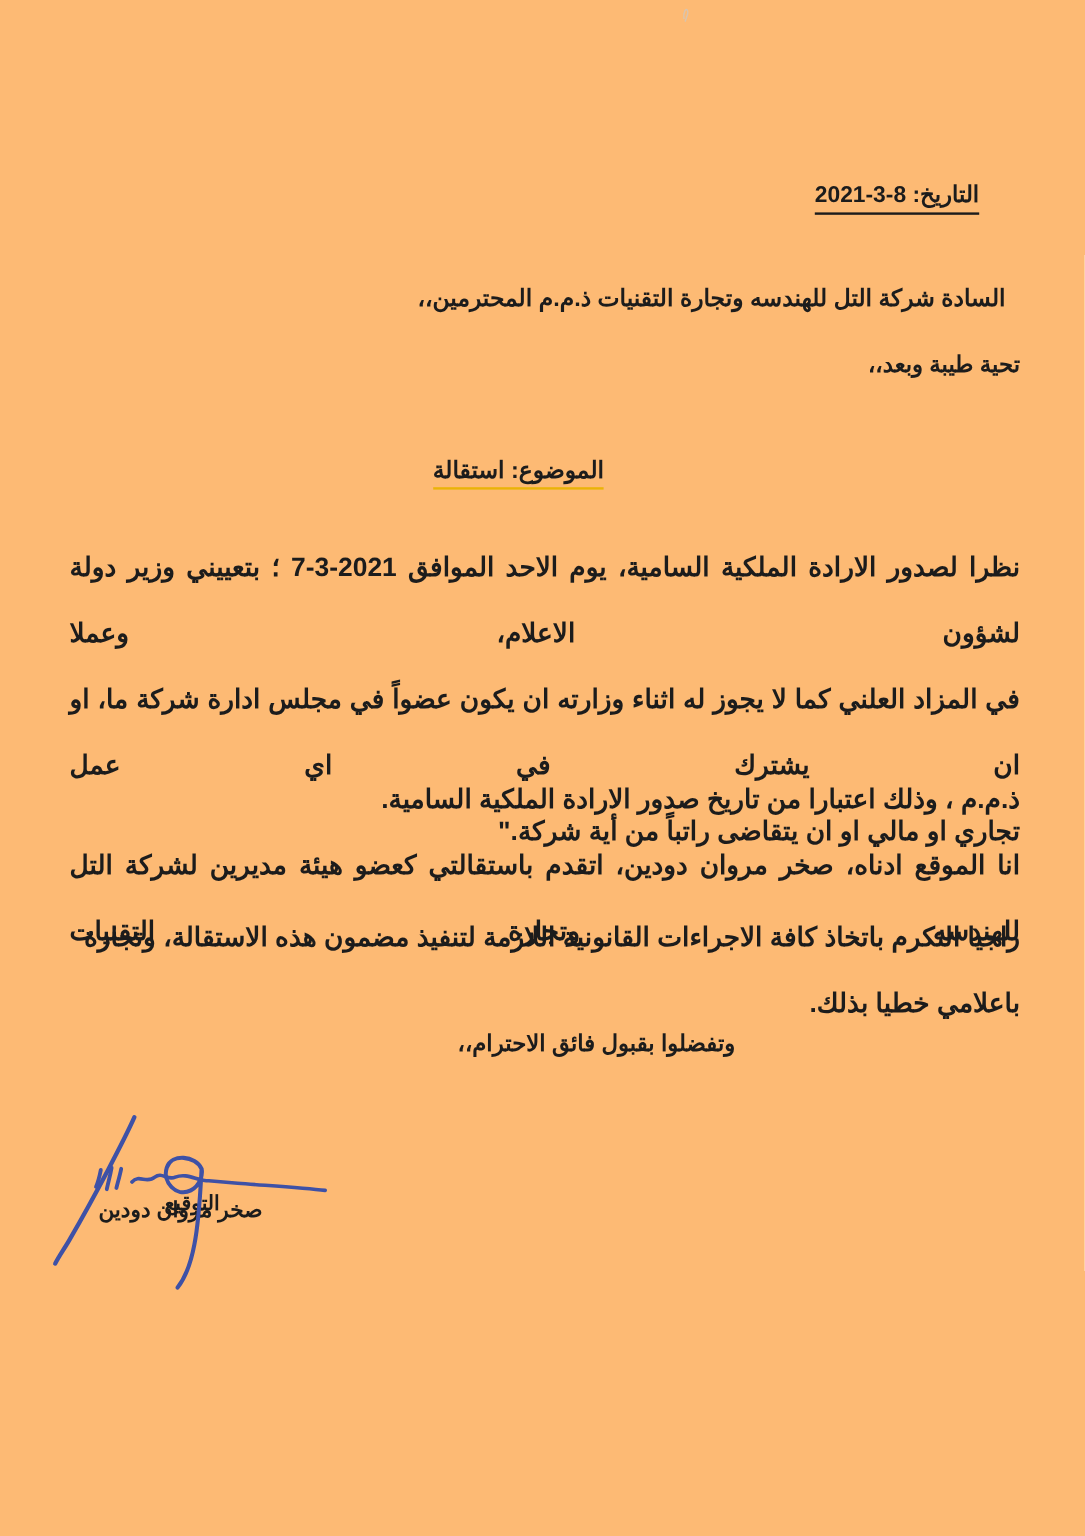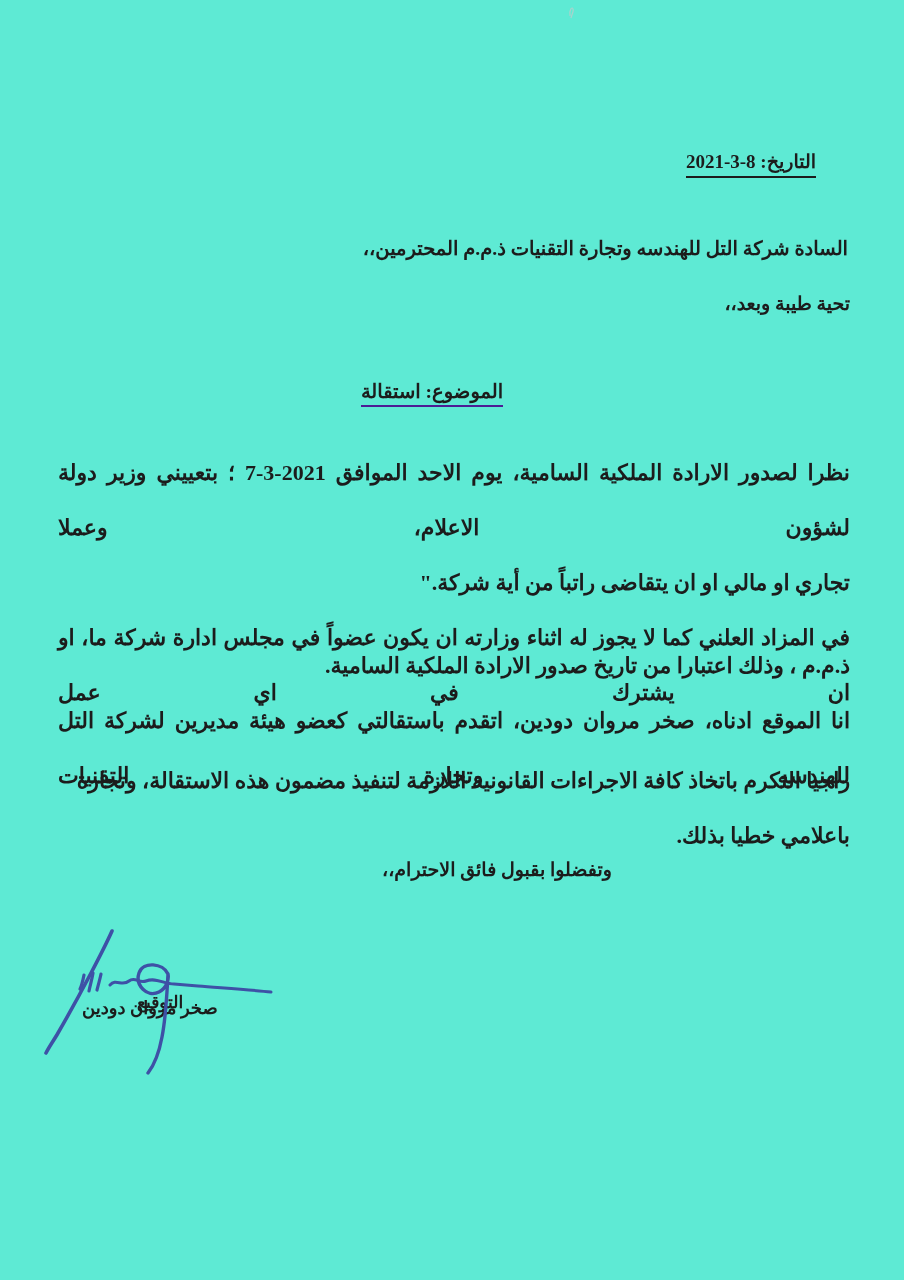--- a/index.html
+++ b/index.html
@@ -1,46 +1,46 @@
 <!DOCTYPE html>
 <html lang="ar"><head>
 <meta charset="utf-8">
 <style>
   html,body{margin:0;padding:0;background:#ffffff;}
   .page{
     position:relative;
     width:904px;height:1280px;
-    background:#5eead4;
-    font-family:Liberation Serif, serif;
+    background:#fdba74;
+    font-family:Liberation Sans, sans-serif;
     font-weight:bold;
     color:#1c1c1c;
     overflow:hidden;
   }
   .abs{position:absolute;}
 
   .date-line{
     top:150px;right:88px;
     font-size:19px;
     direction:rtl;
     border-bottom:2px solid #1c1c1c;
     padding-bottom:3px;
     white-space:nowrap;
   }
-  .addressee{top:237px;right:56px;font-size:19.5px;direction:rtl;white-space:nowrap;}
+  .addressee{top:237px;right:66px;font-size:19.5px;direction:rtl;white-space:nowrap;}
   .greeting{top:292px;right:54px;font-size:19px;direction:rtl;white-space:nowrap;}
 
   .subject{
     top:380px;left:0;right:0;
     text-align:center;
     transform:translateX(-20px);
     direction:rtl;
   }
   .subject span{
     font-size:19.5px;
-    border-bottom:2px solid #4c1d95;
+    border-bottom:2px solid #eab308;
     padding-bottom:3px;
   }
 
   .para{left:58px;right:54px;}
   .para-1{top:445px;}
   .para-2{top:638px;}
   .para-3{top:753px;}
   .bline{
     direction:rtl;
     font-size:22px;
@@ -83,22 +83,22 @@
   <div class="abs addressee">السادة شركة التل للهندسه وتجارة التقنيات ذ.م.م المحترمين،،</div>
 
   <div class="abs greeting">تحية طيبة وبعد،،</div>
 
   <div class="abs subject">
     <span>الموضوع: استقالة</span>
   </div>
 
   <div class="abs para para-1">
     <div class="bline full">نظرا لصدور الارادة الملكية السامية، يوم الاحد الموافق 2021-3-7 ؛ بتعييني وزير دولة لشؤون الاعلام، وعملا</div>
+    <div class="bline full">في المزاد العلني كما لا يجوز له اثناء وزارته ان يكون عضواً في مجلس ادارة شركة ما، او ان يشترك في اي عمل</div>
     <div class="bline">تجاري او مالي او ان يتقاضى راتباً من أية شركة."</div>
-    <div class="bline full">في المزاد العلني كما لا يجوز له اثناء وزارته ان يكون عضواً في مجلس ادارة شركة ما، او ان يشترك في اي عمل</div>
   </div>
 
   <div class="abs para para-2">
     <div class="bline">ذ.م.م ، وذلك اعتبارا من تاريخ صدور الارادة الملكية السامية.</div>
     <div class="bline full">انا الموقع ادناه، صخر مروان دودين، اتقدم باستقالتي كعضو هيئة مديرين لشركة التل للهندسه وتجارة التقنيات</div>
   </div>
 
   <div class="abs para para-3">
     <div class="bline">راجيا التكرم باتخاذ كافة الاجراءات القانونية اللازمة لتنفيذ مضمون هذه الاستقالة، وتجارة باعلامي خطيا بذلك.</div>
   </div>

